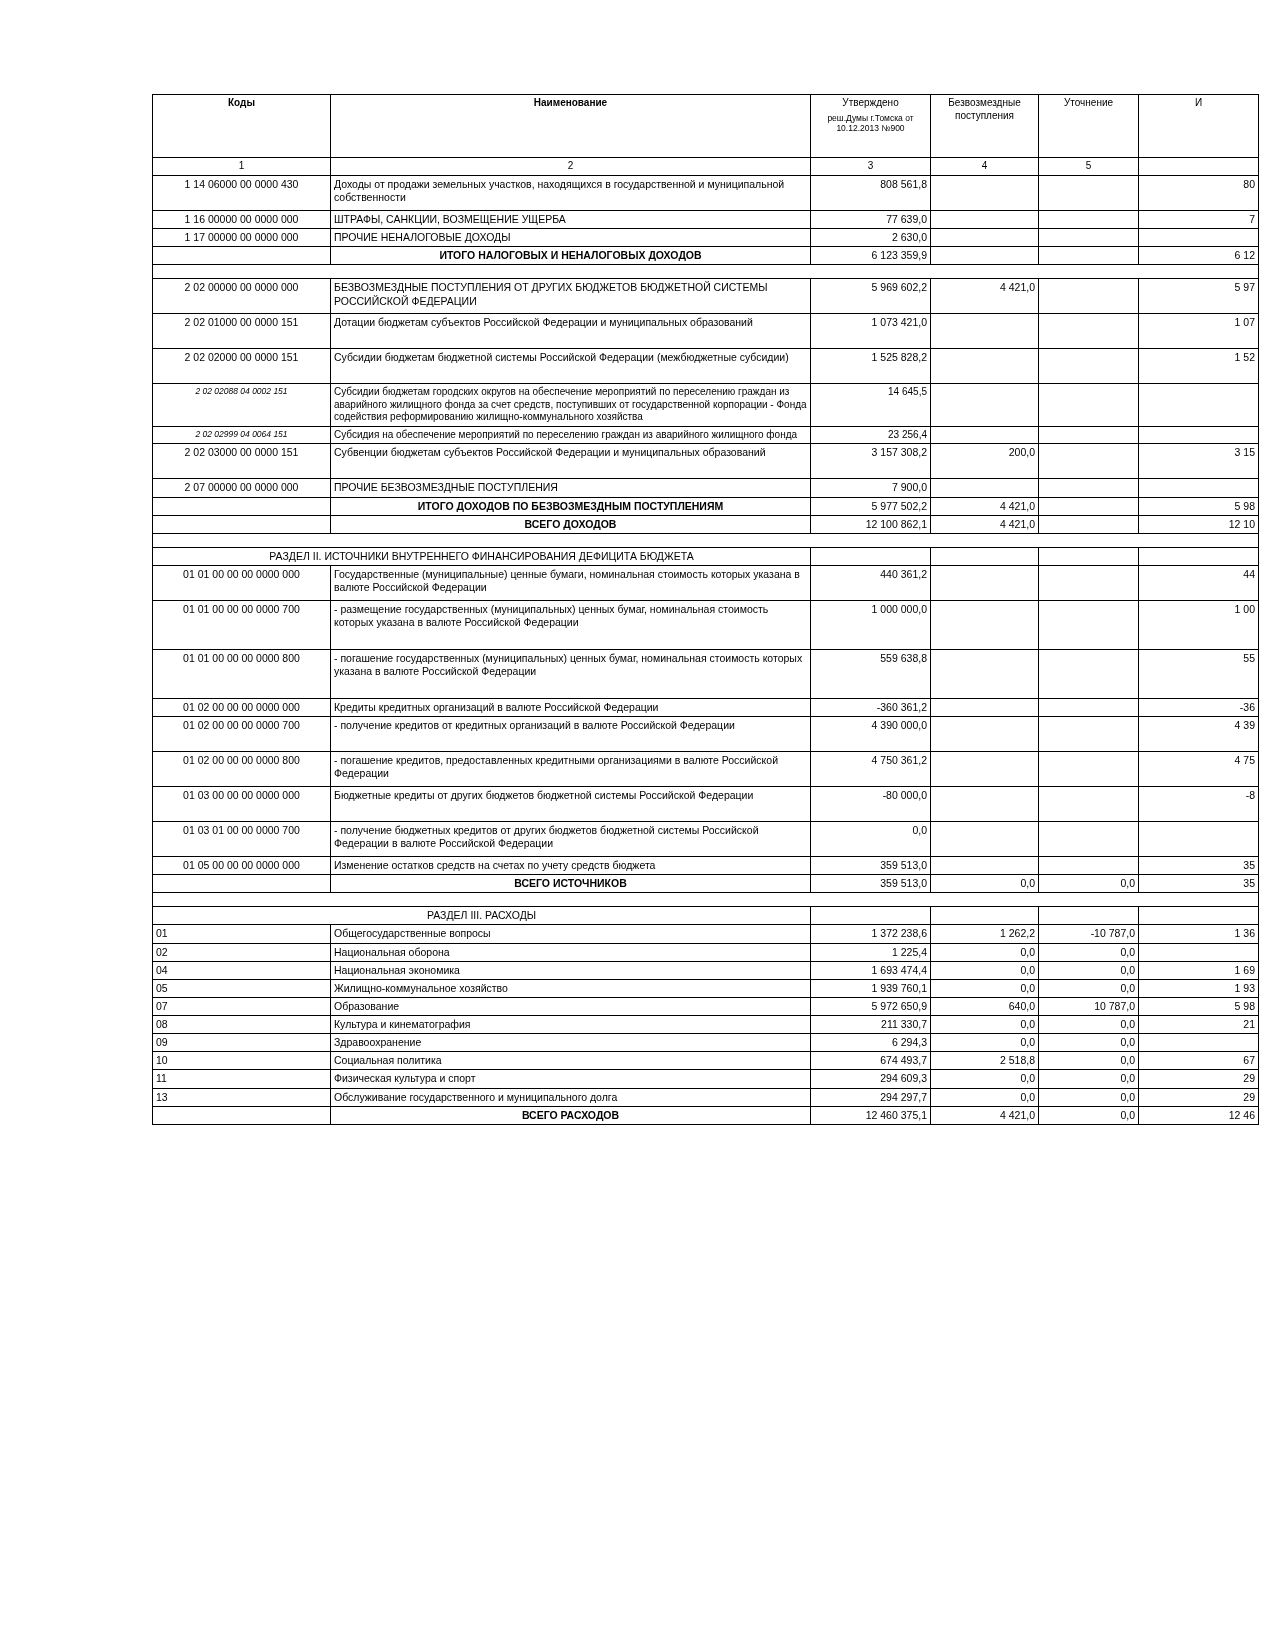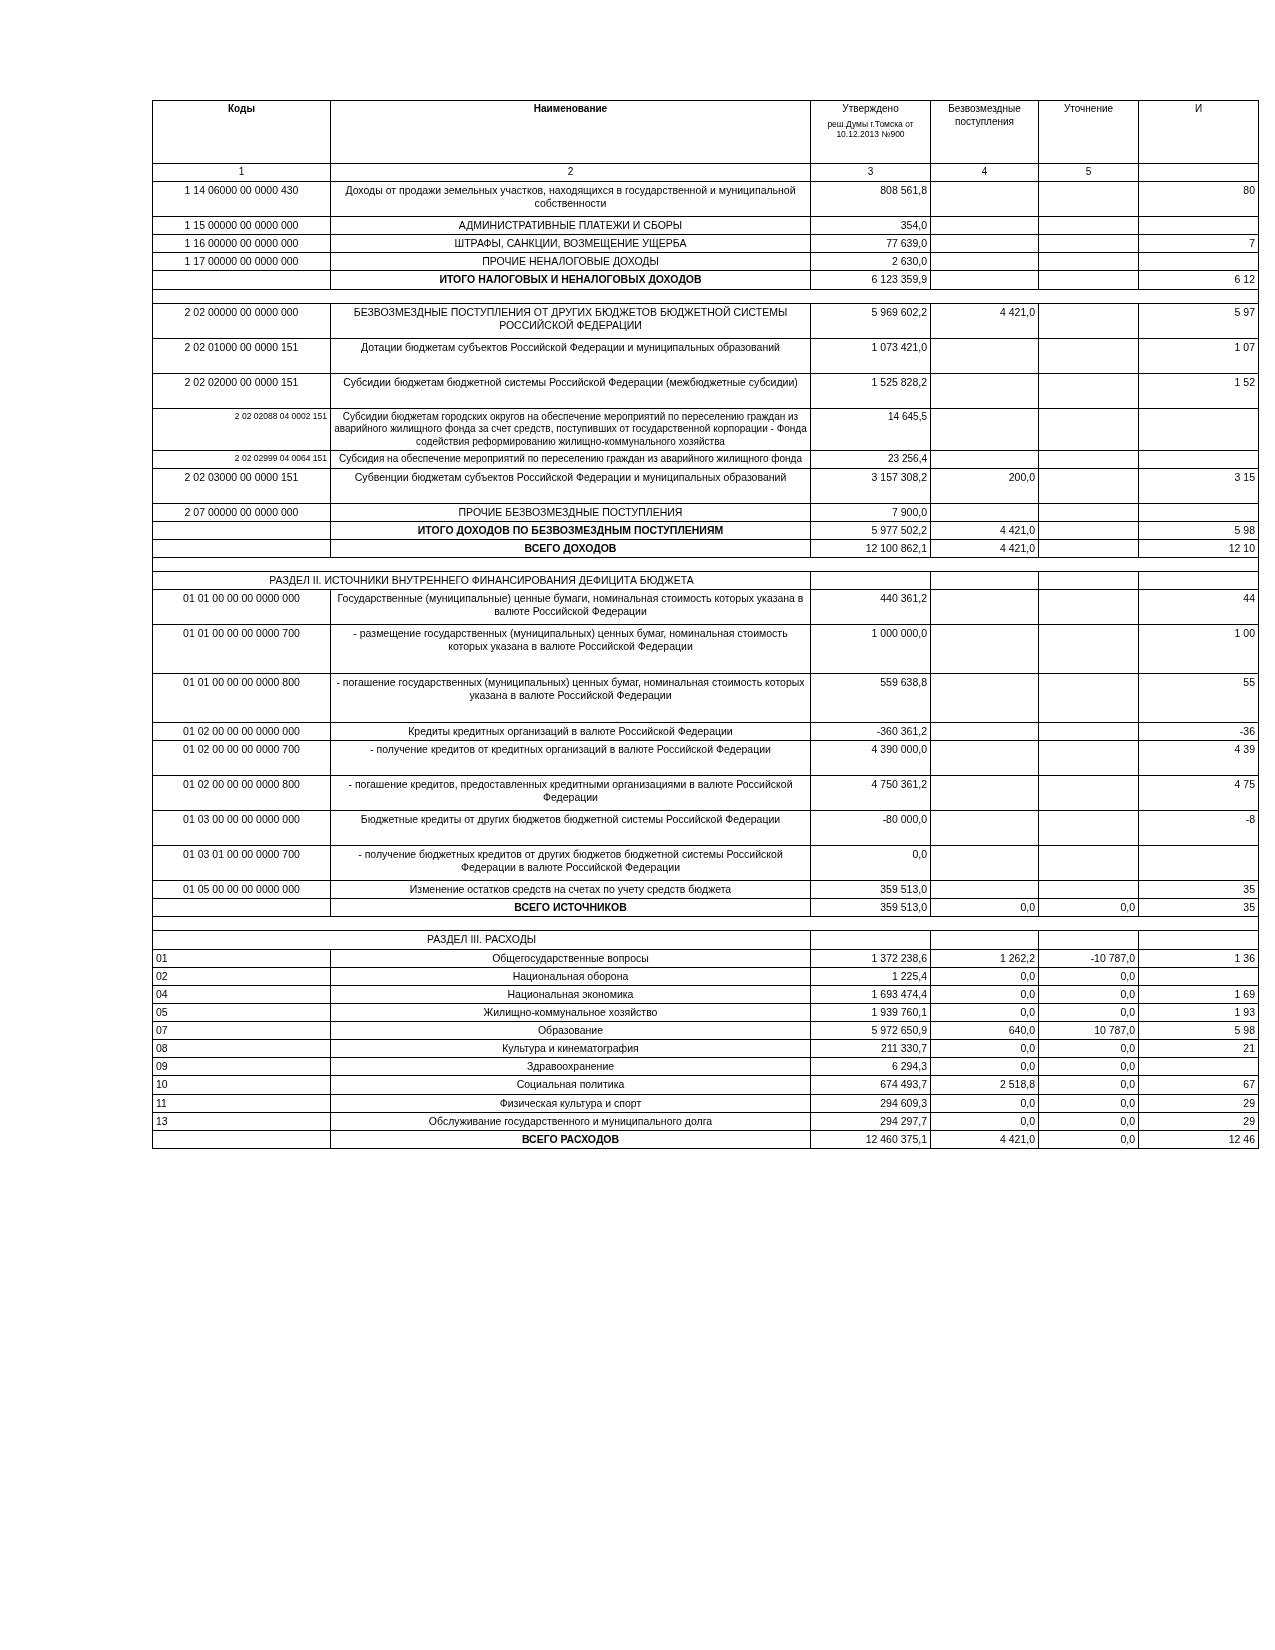--- a/index.html
+++ b/index.html
@@ -10,21 +10,21 @@
   body {
     width: 1275px;
     height: 1650px;
     font-family: "Liberation Sans", sans-serif;
     color: #000000;
     position: relative;
   }
   .page {
     position: absolute;
     left: 152px;
-    top: 100px;
+    top: 94px;
     width: 1060px;
   }
   table.budget {
     border-collapse: collapse;
     table-layout: fixed;
     width: 1060px;
     font-size: 10.5px;
   }
   table.budget td, table.budget th {
     border: 1px solid #000000;
@@ -53,30 +53,31 @@
     margin-top: 3px;
     font-weight: normal;
   }
   .numrow td {
     text-align: center;
     font-size: 10px;
     height: 13px;
     padding: 0 3px;
   }
   .code  { text-align: center; white-space: nowrap; }
-  .name  { text-align: center; }
+  .name  { text-align: left; }
   .num   { text-align: right; white-space: nowrap; }
   .b     { font-weight: bold; }
   .ital  {
     font-size: 10px;
     line-height: 1.3;
   }
   .ital-code {
+    font-style: italic;
     font-size: 8.5px;
-    text-align: right;
+    text-align: center;
   }
   .spacer td { height: 9px; border-left: 1px solid #000; border-right: 1px solid #000; border-top: none; border-bottom: none; }
   .sectionrow td {
     text-align: center;
     font-weight: bold;
     font-size: 10.5px;
   }
   .totalrow td.name { text-align: center; font-weight: bold; }
   .tall td { height: 30px; }
   .taller td { height: 44px; }
@@ -130,28 +131,20 @@
     <tbody id="tbody">
         <tr class="tall">
           <td class="code">1 14 06000 00 0000 430</td>
           <td class="name">Доходы от продажи земельных участков, находящихся в государственной и муниципальной собственности</td>
           <td class="num">808 561,8</td>
           <td class="num">&nbsp;</td>
           <td class="num">&nbsp;</td>
           <td class="num cut">80</td>
         </tr>
         <tr class="">
-          <td class="code b">1 15 00000 00 0000 000</td>
-          <td class="name b">АДМИНИСТРАТИВНЫЕ ПЛАТЕЖИ И СБОРЫ</td>
-          <td class="num b">354,0</td>
-          <td class="num b">&nbsp;</td>
-          <td class="num b">&nbsp;</td>
-          <td class="num b cut">&nbsp;</td>
-        </tr>
-        <tr class="">
           <td class="code b">1 16 00000 00 0000 000</td>
           <td class="name b">ШТРАФЫ, САНКЦИИ, ВОЗМЕЩЕНИЕ УЩЕРБА</td>
           <td class="num b">77 639,0</td>
           <td class="num b">&nbsp;</td>
           <td class="num b">&nbsp;</td>
           <td class="num b cut">7</td>
         </tr>
         <tr class="">
           <td class="code b">1 17 00000 00 0000 000</td>
           <td class="name b">ПРОЧИЕ НЕНАЛОГОВЫЕ ДОХОДЫ</td>

